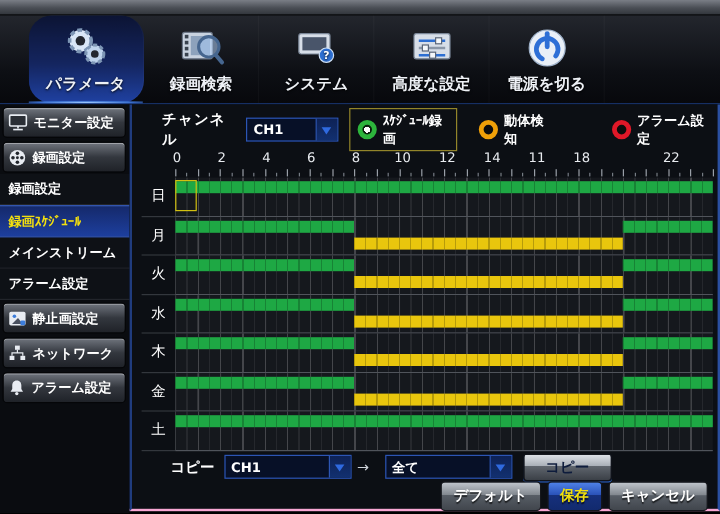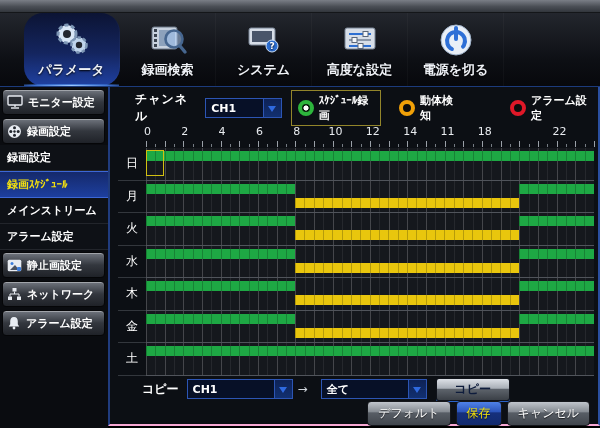--- a/index.html
+++ b/index.html
@@ -82,21 +82,21 @@
   .sel-copy{width:106px;margin-left:8px;}
   .arrow{color:#cfd4da;font-size:12px;margin:0 5px;}
   .copy-btn{width:72px;height:21px;margin-left:9px;border-radius:3px;border:1px solid #10131a;
     background:linear-gradient(#dde1e7,#a8aeb6 45%,#5f656d 46%,#3b4047);
     color:#0e1c3c;font-size:12px;font-weight:bold;box-shadow:0 1px 0 #2a62c8;cursor:pointer;
     font-family:inherit;display:flex;align-items:center;justify-content:center;}
 
   
   .footer{position:absolute;right:8px;top:314px;display:flex;gap:5px;}
   .fbtn{height:23px;padding:0 10px;border-radius:4px;border:1px solid #15171c;display:flex;align-items:center;
-    justify-content:center;font-size:12px;font-weight:normal;cursor:pointer;text-shadow:0 1px 1px rgba(0,0,0,0.7);}
+    justify-content:center;font-size:12px;font-weight:bold;cursor:pointer;text-shadow:0 1px 1px rgba(0,0,0,0.7);}
   .fbtn-default{background:linear-gradient(#c0c5cc,#82888f 45%,#585e66 46%,#41464d);color:#fff;}
   .fbtn-primary{background:linear-gradient(#4f82e8,#2a52b8 45%,#16307c 46%,#122a6e);color:#f2e00c;}
 </style>
 </head>
 <body>
 
 <div class="stage">
   <div class="titlebar"></div>
 
   <div class="nav" id="nav">

